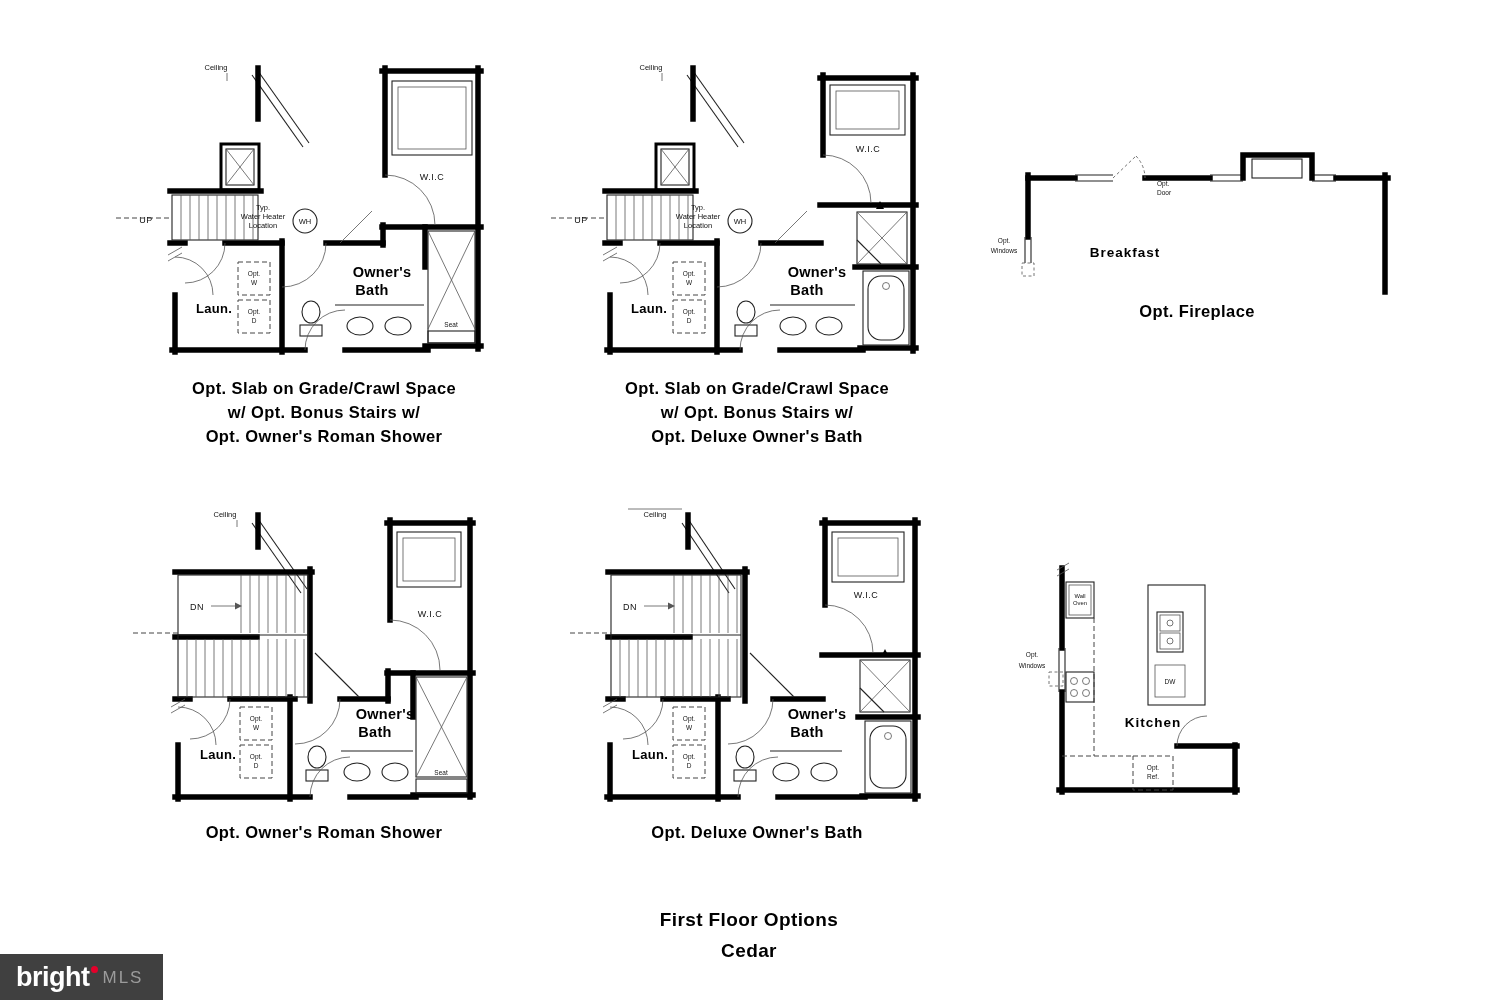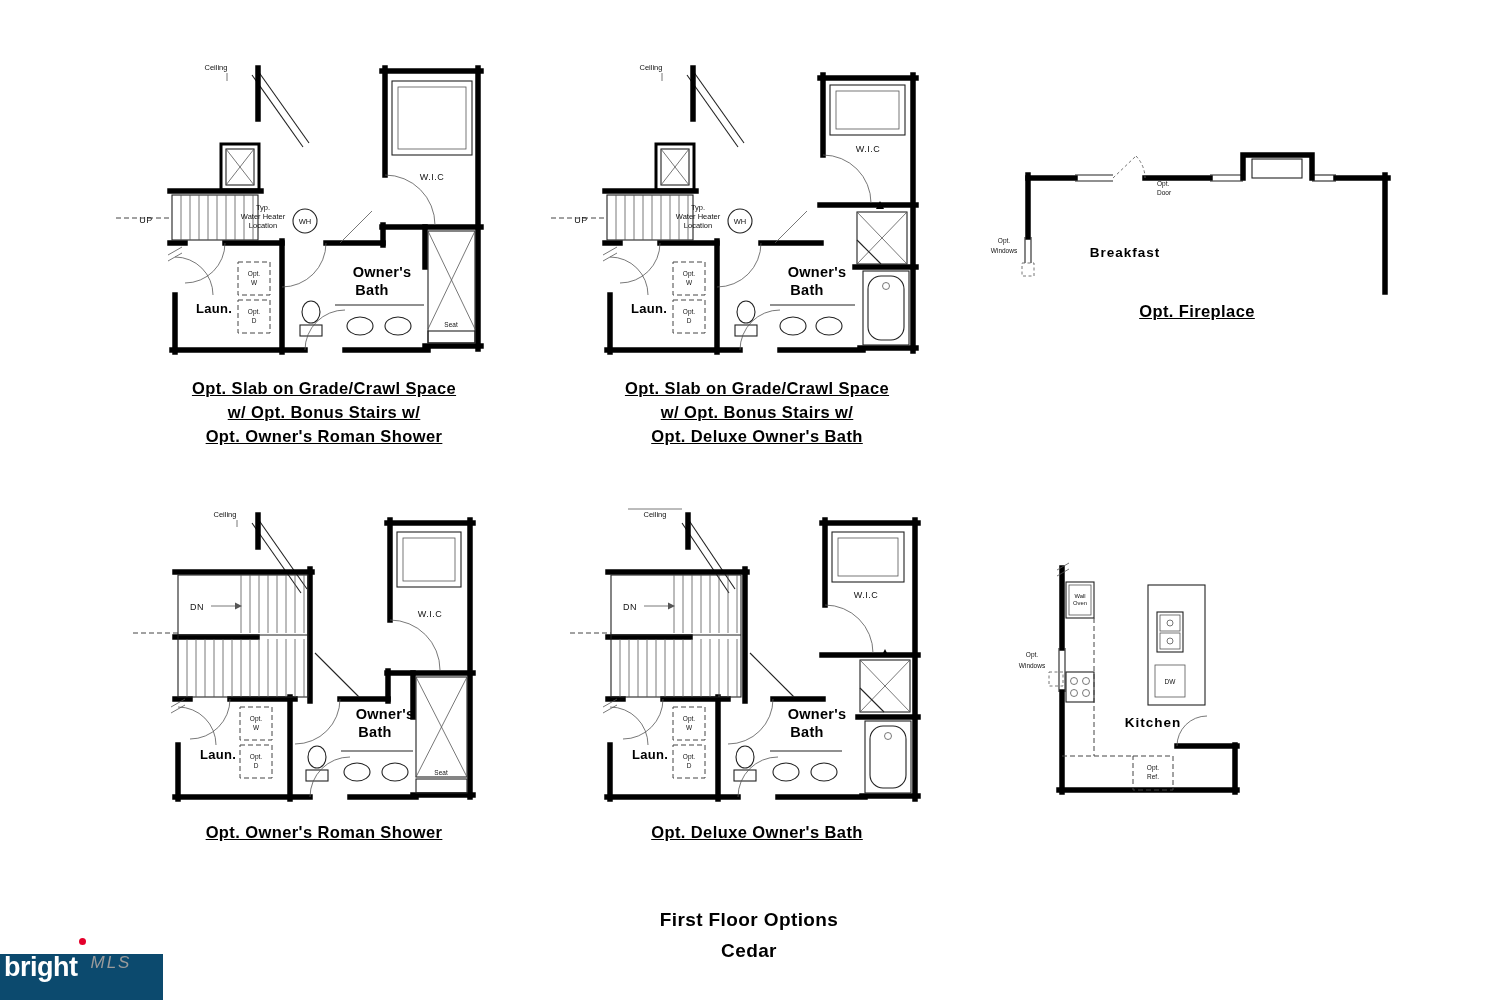--- a/index.html
+++ b/index.html
@@ -19,30 +19,30 @@
   .t55 { font-size:5.8px; }
   .t6  { font-size:6.5px; }
   .t7  { font-size:7.5px; }
   .t8  { font-size:9px; letter-spacing:0.5px; }
   .t13 { font-size:13px;   font-weight:700; letter-spacing:0.3px; fill:#000; }
   .t14 { font-size:14.5px; font-weight:700; letter-spacing:0.3px; fill:#000; }
   .t13s{ font-size:13.5px; font-weight:700; letter-spacing:1px;   fill:#000; }
   .mid { text-anchor:middle; }
 
   .cap { position:absolute; width:400px; text-align:center; font-size:16.5px;
-         font-weight:700; letter-spacing:0.4px; color:#000; line-height:24px;text-decoration:underline; }
+         font-weight:700; letter-spacing:0.4px; color:#000; line-height:24px; }
   .title { position:absolute; left:549px; top:904px; width:400px; text-align:center;
            font-size:19px; font-weight:700; letter-spacing:0.4px; color:#000; line-height:31px; }
 
-  .logo { position:absolute; left:0; top:954px; width:163px; height:46px; background:#0c4a6e;
-          display:flex; padding-left:4px; }
+  .logo { position:absolute; left:0; top:954px; width:163px; height:46px; background:#404040;
+          display:flex; align-items:center; padding-left:16px; }
   .logo-bright { color:#fff; font-size:27px; font-weight:700; letter-spacing:-0.5px; line-height:1; }
   .logo-dot { width:7px; height:7px; background:#e4002b; border-radius:50%;
               display:inline-block; margin-left:2px; margin-top:-16px; }
-  .logo-mls { color:#9b9b9b; font-size:17px; letter-spacing:2px; margin-left:4px; font-weight:400; line-height:1;font-style:italic; }
+  .logo-mls { color:#9b9b9b; font-size:17px; letter-spacing:2px; margin-left:4px; font-weight:400; line-height:1; }
 </style>
 </head>
 <body>
 
 <div id="stage">
 
   <svg class="plan" style="left:130px;top:55px" width="360" height="300" viewBox="0 0 360 300">
     <g>
       <text x="86" y="15" class="t7 mid">Ceiling</text>
       <line x1="97" y1="18" x2="97" y2="26" class="thin2"></line>

